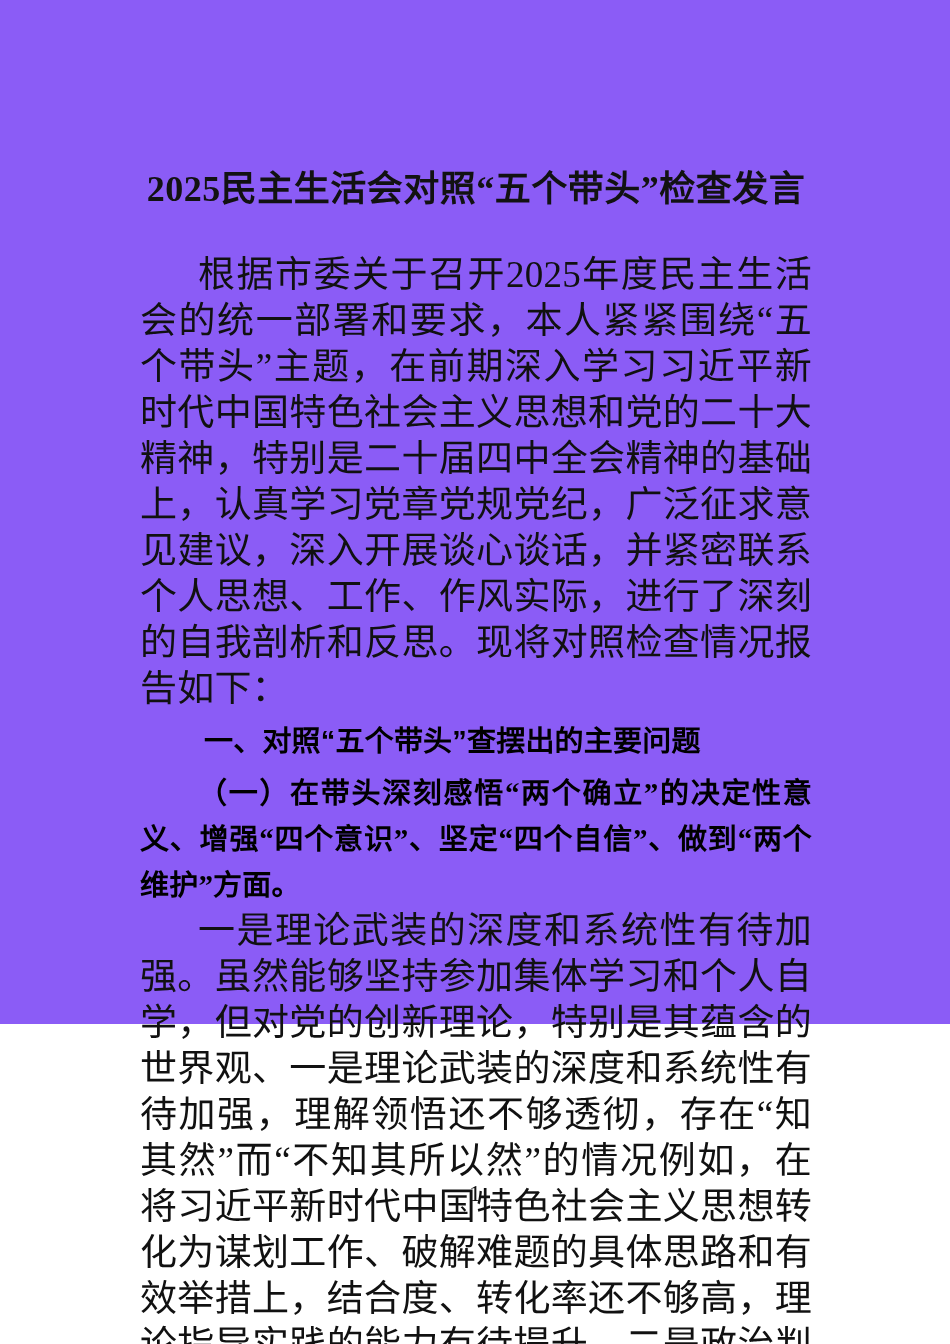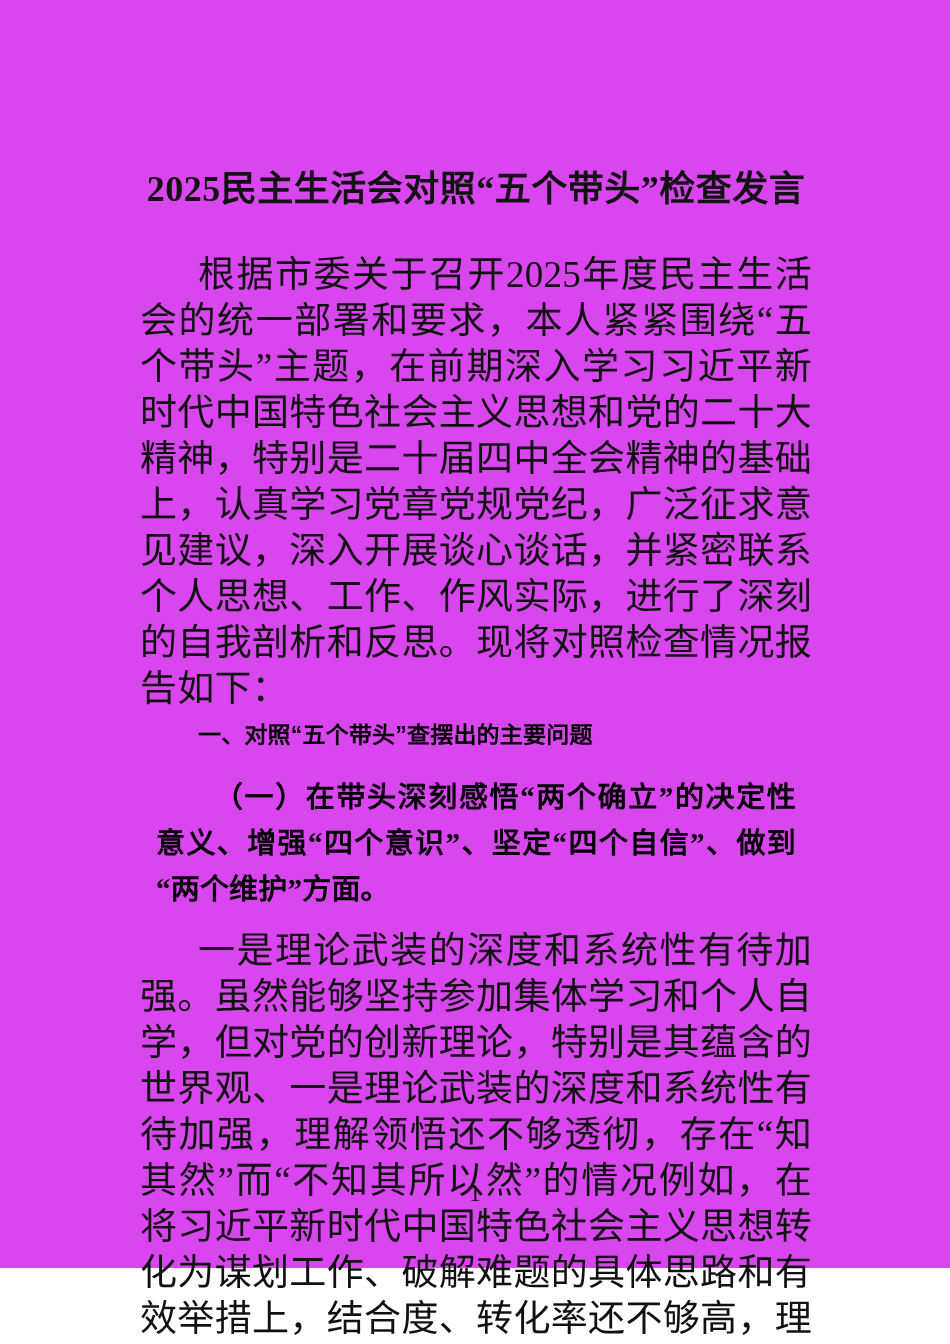--- a/index.html
+++ b/index.html
@@ -13,23 +13,23 @@
     height: 1344px;
     overflow: hidden;
     font-family: "Liberation Serif", "DejaVu Serif", serif;
     color: #000000;
     -webkit-font-smoothing: antialiased;
   }
 
   .page {
     position: relative;
     width: 950px;
-    height: 1268px;
+    height: 1024px;
     box-sizing: border-box;
-    background: #d946ef;
+    background: #8b5cf6;
   }
 
   .content {
     position: absolute;
     left: 140px;
     top: 0;
     width: 672px;
   }
 
   
@@ -59,33 +59,33 @@
     text-align: justify;
     text-align-last: left;
     text-indent: 58px;
     letter-spacing: 0.2px;
     color: #111111;
     word-break: break-all;
   }
 
   
   p.heading-1 {
-    margin: 0;
+    margin: 6px;
     font-family: "Liberation Sans", "DejaVu Sans", sans-serif;
     font-weight: 700;
-    font-size: 23px;
+    font-size: 29px;
     line-height: 46px;
     text-indent: 58px;
     letter-spacing: 0.2px;
     color: #000000;
   }
 
   
   p.heading-2 {
-    margin: 16px;
+    margin: 0;
     font-family: "Liberation Serif", "DejaVu Serif", serif;
     font-weight: 700;
     font-size: 29px;
     line-height: 46px;
     text-align: justify;
     text-align-last: left;
     text-indent: 58px;
     letter-spacing: 0.2px;
     color: #000000;
     word-break: break-all;

